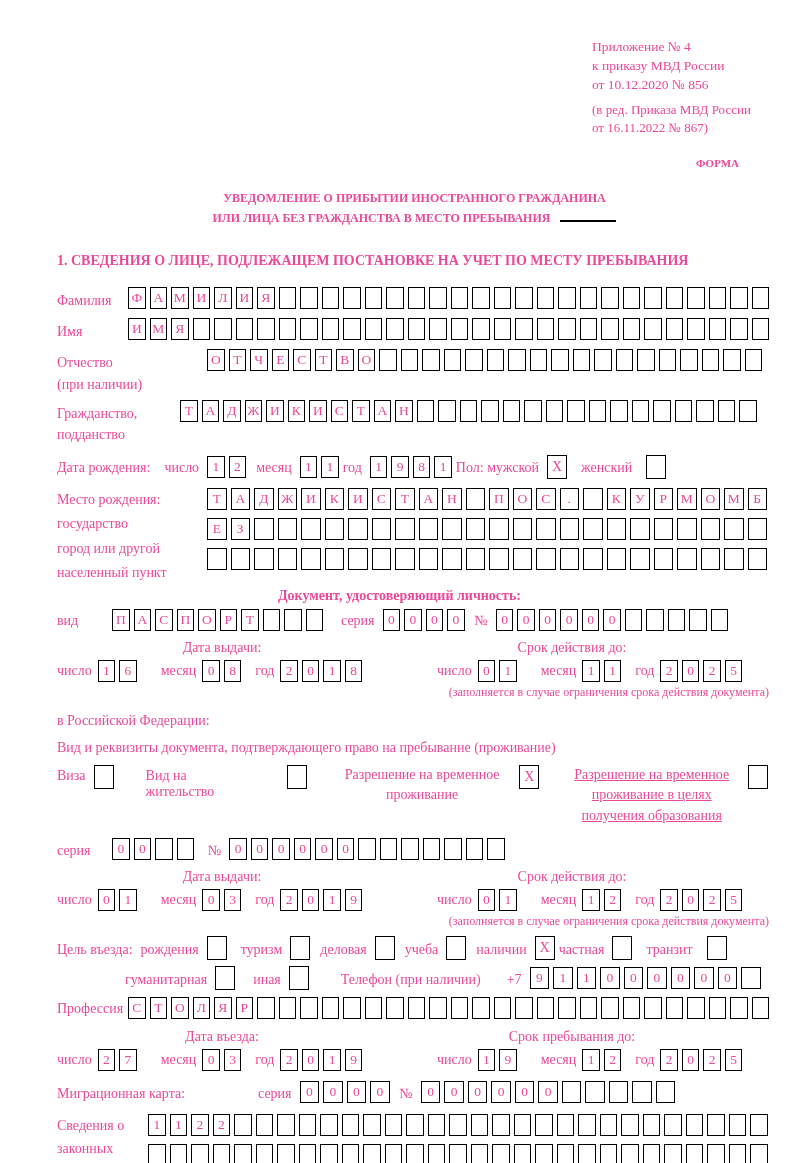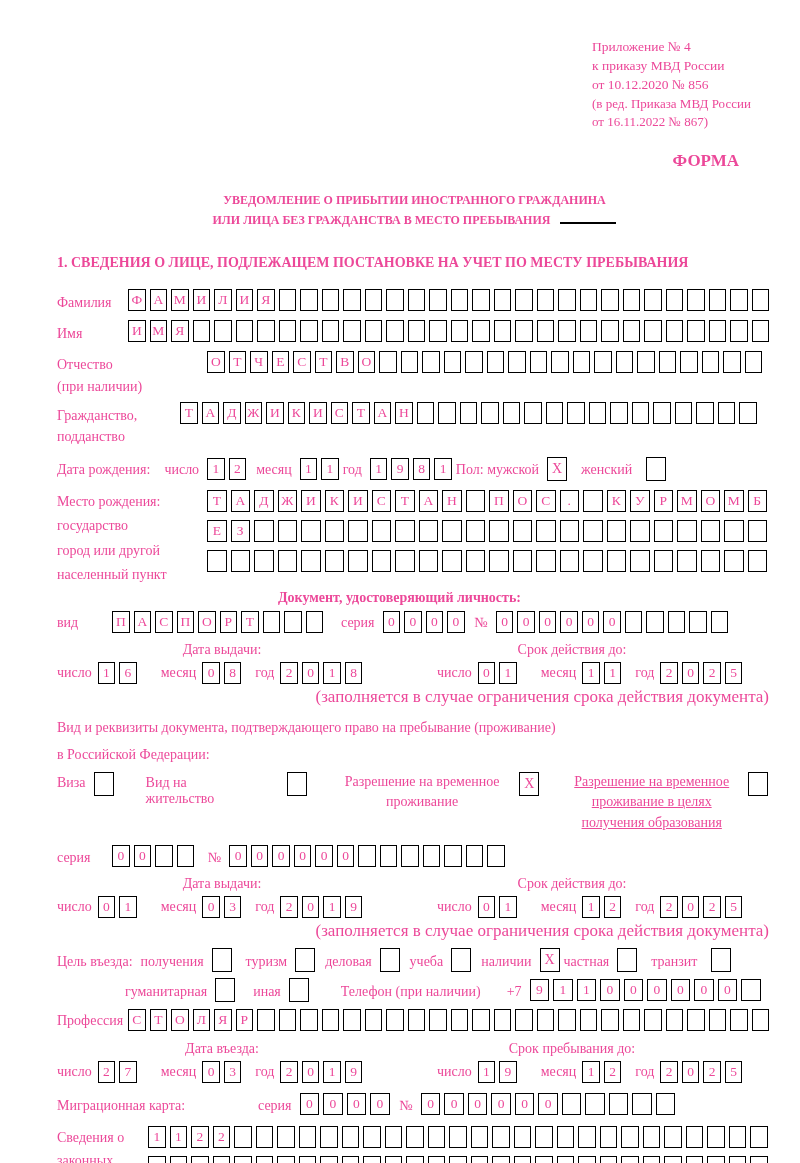--- a/index.html
+++ b/index.html
@@ -4,22 +4,22 @@
 <style>
   * { margin:0; padding:0; box-sizing:border-box; }
   html,body { background:#888; }
   .page {
     width:800px; height:1163px; margin:0 auto; background:#ffffff; color:#ec4899;
     font-family:"Liberation Serif", serif; font-size:14px; position:relative;
     padding:38px 28px 0 57px; overflow:hidden;
   }
   
   .ref { margin-left:535px; font-size:13.5px; line-height:1.4; }
-  .ref .grp2 { font-size:13px; }
-  .forma { text-align:right; padding-right:33px; font-weight:bold; font-size:17px; margin-top:20px; }
+  .ref .grp2 { margin-top:6px; font-size:13px; }
+  .forma { text-align:right; padding-right:33px; font-weight:bold; font-size:11px; margin-top:20px; }
   
   .title { text-align:center; font-weight:bold; font-size:12px; line-height:1.55; margin-top:20px; }
   .title .uline { display:inline-block; width:56px; border-bottom:2px solid #000; height:14px; margin-left:10px; }
   .sec-heading { font-weight:bold; font-size:14px; margin-top:26px; }
   
   .row { display:flex; align-items:flex-start; margin-top:7px; }
   .row.center { align-items:center; }
   .lab { flex:none; line-height:1.5; padding-top:3px; }
   .cellrow { display:flex; flex-wrap:nowrap; }
   .cell {
@@ -31,21 +31,21 @@
   .gap6 { margin-left:6px; } .gap10 { margin-left:10px; } .gap14 { margin-left:14px; }
   .dlab { margin-right:8px; padding-top:3px; }
   
   .date-caps { display:flex; margin-top:9px; }
   .date-caps .c1 { width:330px; text-align:center; font-size:14px; }
   .date-caps .c2 { width:370px; text-align:center; font-size:14px; }
   .date-row { display:flex; align-items:center; margin-top:4px; }
   .dgroup { display:flex; align-items:center; }
   .dgroup .dl { margin-right:6px; }
   .dgroup .cellrow { margin-right:10px; }
-  .note { font-size:17px; text-align:right; padding-right:3px; margin-top:3px; }
+  .note { font-size:12px; text-align:right; padding-right:3px; margin-top:3px; }
   .stack { line-height:1.55; }
   .optlbl { text-align:center; line-height:1.45; }
   .bp-label { width:150px; flex:none; line-height:1.75; }
   .bp-rows .cellrow { margin-bottom:8px; }
   .dochead { text-align:center; font-weight:bold; font-size:14px; margin-top:10px; margin-right:30px; }
 </style>
 </head>
 <body>
 
 <div class="page">
@@ -410,22 +410,22 @@
           <span class="cell">2</span>
           <span class="cell">0</span>
           <span class="cell">2</span>
           <span class="cell">5</span>
         </span>
     </div>
   </div>
   <div class="note">(заполняется в случае ограничения срока действия документа)</div>
 
   <div class="stack" style="margin-top:8px; line-height:1.9;">
+    <div>в Российской Федерации:</div>
     <div>Вид и реквизиты документа, подтверждающего право на пребывание (проживание)</div>
-    <div>в Российской Федерации:</div>
   </div>
 
   <div class="row" style="margin-top:4px;">
     <span class="dlab">Виза</span>
     <span class="cellrow cb">
         <span class="cell"></span>
       </span>
     <span class="dlab" style="margin-left:28px;">Вид на жительство</span>
     <span class="cellrow cb" style="margin-left:22px;">
         <span class="cell"></span>
@@ -507,21 +507,21 @@
           <span class="cell">0</span>
           <span class="cell">2</span>
           <span class="cell">5</span>
         </span>
     </div>
   </div>
   <div class="note">(заполняется в случае ограничения срока действия документа)</div>
 
   <div class="row center" style="margin-top:7px;">
     <span class="dlab">Цель въезда:</span>
-    <span class="dlab">получения</span>
+    <span class="dlab">рождения</span>
     <span class="cellrow cb">
         <span class="cell"></span>
       </span>
     <span class="dlab gap10">туризм</span>
     <span class="cellrow cb">
         <span class="cell"></span>
       </span>
     <span class="dlab gap6">деловая</span>
     <span class="cellrow cb">
         <span class="cell"></span>

